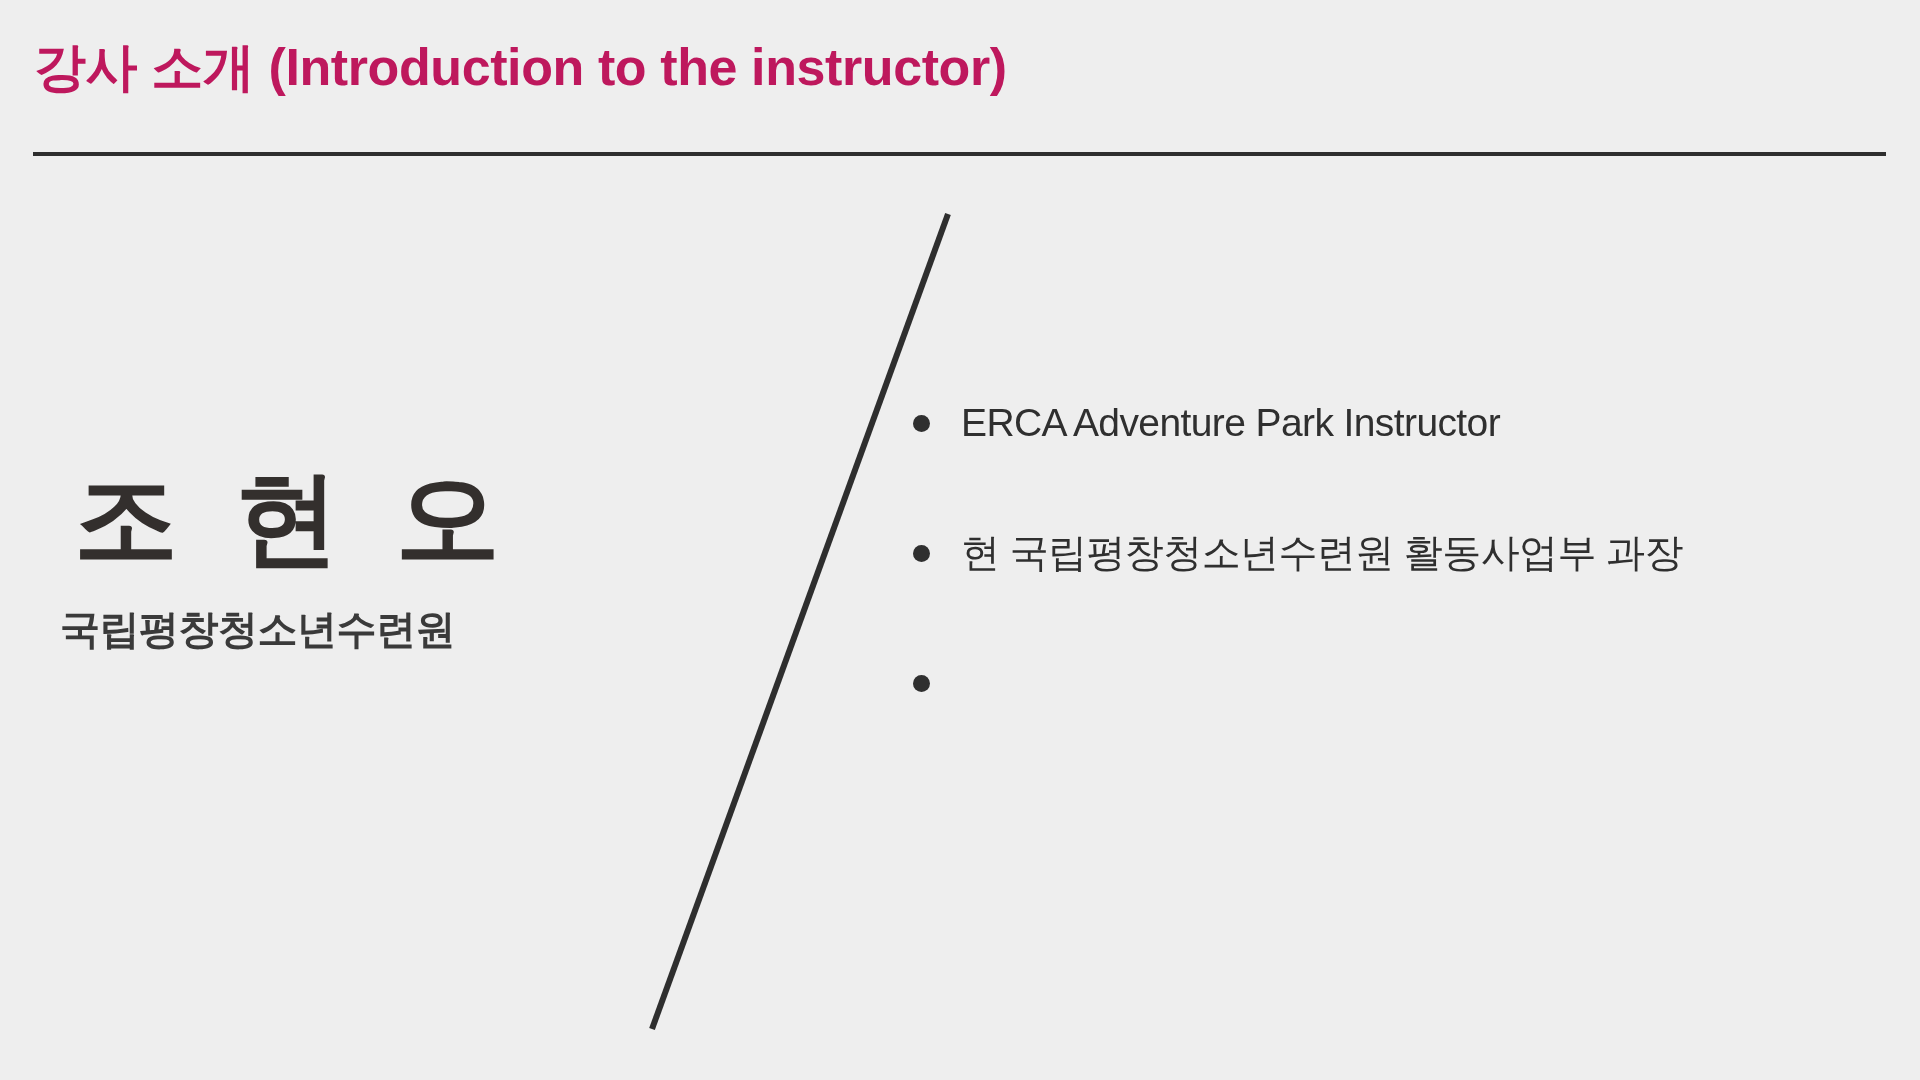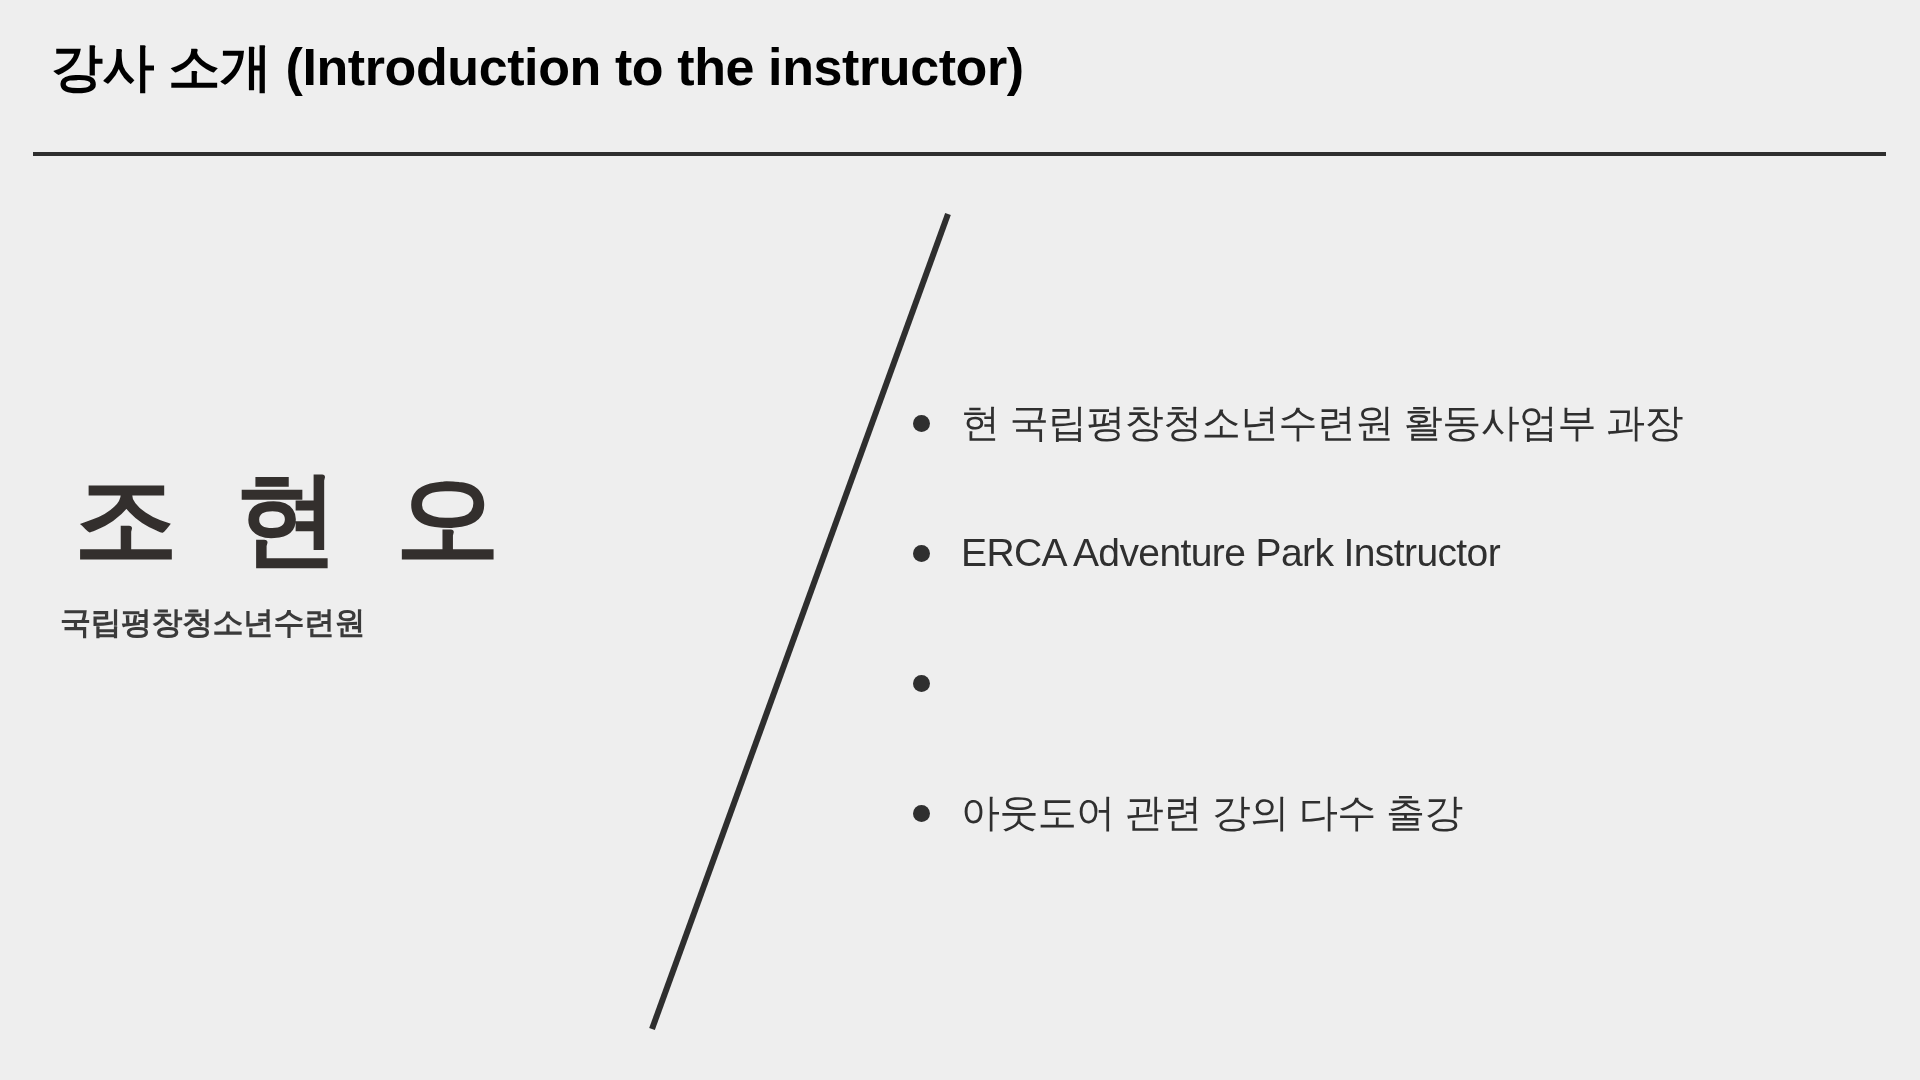--- a/index.html
+++ b/index.html
@@ -25,24 +25,23 @@
   }
 
   
   .slide-title {
     position: absolute;
     left: 34px;
     top: 38px;
     font-size: 52px;
     font-weight: 700;
     letter-spacing: -0.4px;
-    color: #000000;
+    color: #be185d;
     white-space: nowrap;
     line-height: 1.15;
-    margin-left: 17px;
   }
 
   .title-rule {
     position: absolute;
     left: 33px;
     top: 152px;
     width: 1853px;
     height: 4px;
     background: #2e2e2e;
   }
@@ -72,21 +71,21 @@
     color: #332f2d;
     letter-spacing: 14px;
     
     text-indent: 14px;
     line-height: 1.12;
     white-space: nowrap;
   }
 
   .instructor-affiliation {
     margin-top: 26px;
-    font-size: 31px;
+    font-size: 40px;
     font-weight: 700;
     color: #3a3a3a;
     letter-spacing: -0.5px;
     white-space: nowrap;
   }
 
   
   .credentials {
     position: absolute;
     left: 905px;
@@ -133,28 +132,24 @@
   </svg>
 
   <div class="profile-block">
     <div class="instructor-name">조 현 오</div>
     <div class="instructor-affiliation">국립평창청소년수련원</div>
   </div>
 
   <ul class="credentials">
     <li class="credential-item">
       <span class="credential-bullet"></span>
+      <span>ERCA Adventure Park Instructor</span>
+    </li>
+    <li class="credential-item">
+      <span class="credential-bullet"></span>
       <span>현 국립평창청소년수련원 활동사업부 과장</span>
     </li>
     <li class="credential-item">
       <span class="credential-bullet"></span>
-      <span>ERCA Adventure Park Instructor</span>
-    </li>
-    <li class="credential-item">
-      <span class="credential-bullet"></span>
-    </li>
-    <li class="credential-item">
-      <span class="credential-bullet"></span>
-      <span>아웃도어 관련 강의 다수 출강</span>
     </li>
   </ul>
 
 </div>
 
 </body></html>

